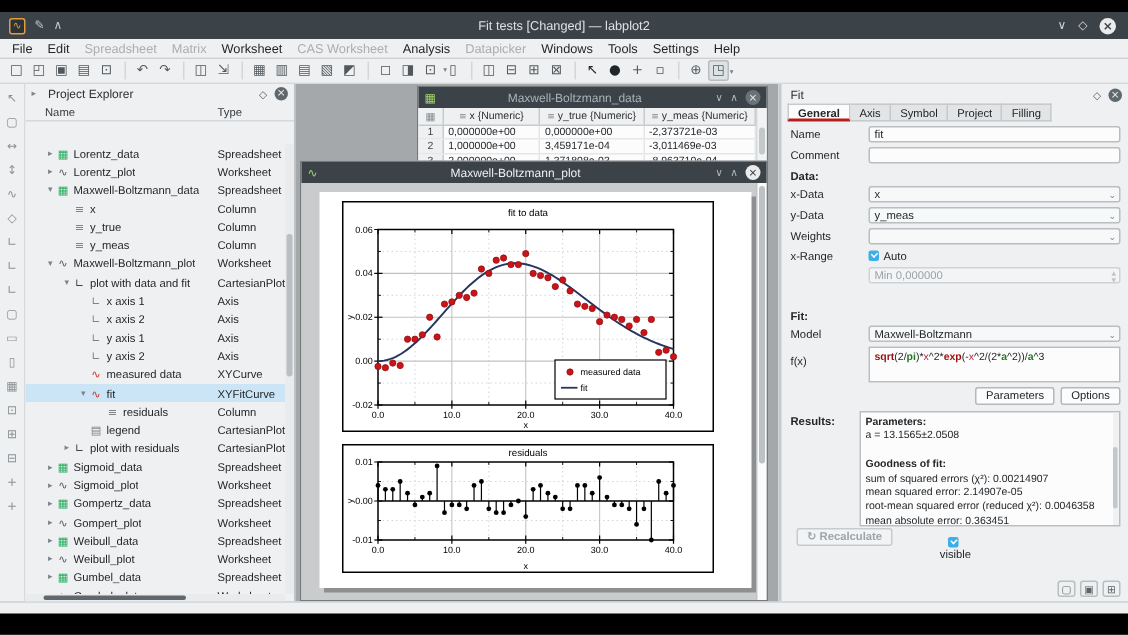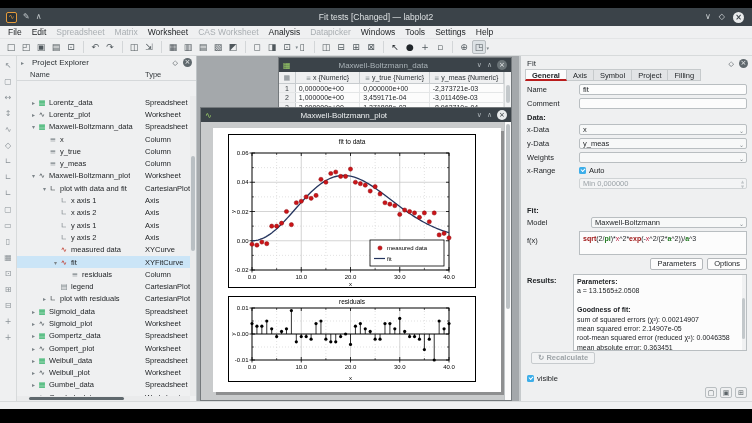--- a/index.html
+++ b/index.html
@@ -790,21 +790,21 @@
         <span class="dock-label">x-Range</span>
         <span class="chk"></span>
         <span>Auto</span>
       </div>
       <div class="dock-row" style="top:122px;left:58px;">
         <span class="dspin"><span>Min 0,000000</span><span class="arrs glyph">▲<br>▼</span></span>
       </div>
       <div class="dock-row" style="top:150px;">
         <span class="dock-label b">Fit:</span>
       </div>
-      <div class="dock-row" style="top:161px;gap:12px;">
+      <div class="dock-row" style="top:161px;">
         <span class="dock-label">Model</span>
         <span class="dcombo"><span>Maxwell-Boltzmann</span><span class="arr glyph">⌄</span></span>
       </div>
       <div class="dock-row" style="top:180px;">
         <span class="dock-label">f(x)</span>
       </div>
       <div class="fxbox" id="fxBox" style="top:175px;height:24px;"><span class="fx-kw">sqrt</span><span>(2/</span><span class="fx-const">pi</span><span>)*</span><span class="fx-var">x</span><span>^2*</span><span class="fx-kw">exp</span><span>(-</span><span class="fx-var">x</span><span>^2/(2*</span><span class="fx-const">a</span><span>^2))/</span><span class="fx-const">a</span><span>^3</span></div>
       <div class="dock-row" style="top:202px;justify-content:flex-end;">
         <span class="dbtn">Parameters</span>
         <span class="dbtn">Options</span>
@@ -822,21 +822,21 @@
           <div>mean squared error: 2.14907e-05</div>
           <div>root-mean squared error (reduced χ²): 0.0046358</div>
           <div>mean absolute error: 0.363451</div>
           <div class="rb-scroll">
             <div class="handle"></div>
           </div>
         </div>
       <div class="dock-row" style="top:296px;font-weight:bold;">
         <span class="dbtn disabled"><span class="glyph">↻</span> <span>Recalculate</span></span>
       </div>
-      <div class="dock-row" style="top:318px;">
+      <div class="dock-row" style="top:302px;flex-direction:column;">
         <span class="chk"></span>
         <span>visible</span>
       </div>
       <div class="dock-row" style="top:331px;justify-content:flex-end;">
         <span class="tmpl-btn glyph">▢</span>
         <span class="tmpl-btn glyph">▣</span>
         <span class="tmpl-btn glyph">⊞</span>
       </div>
     </div>
   </div>

